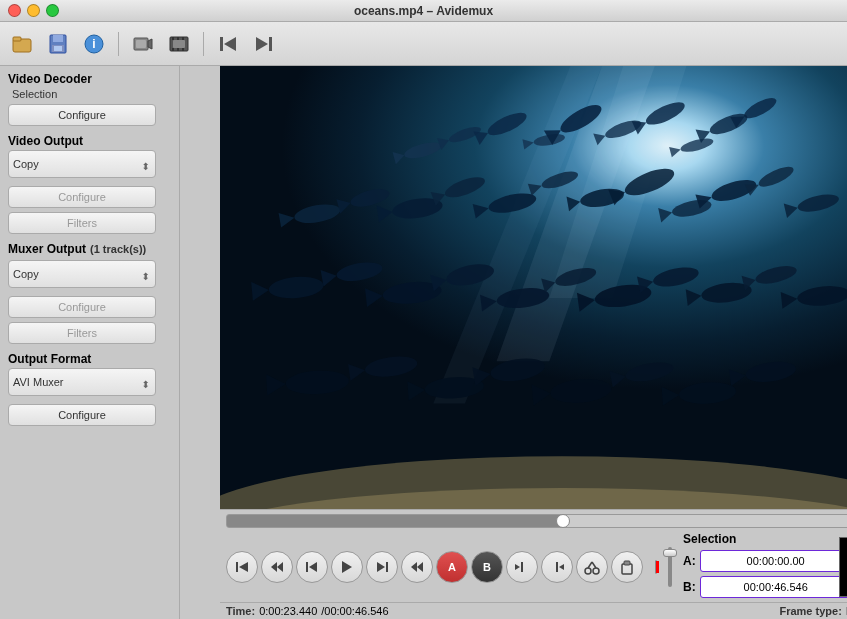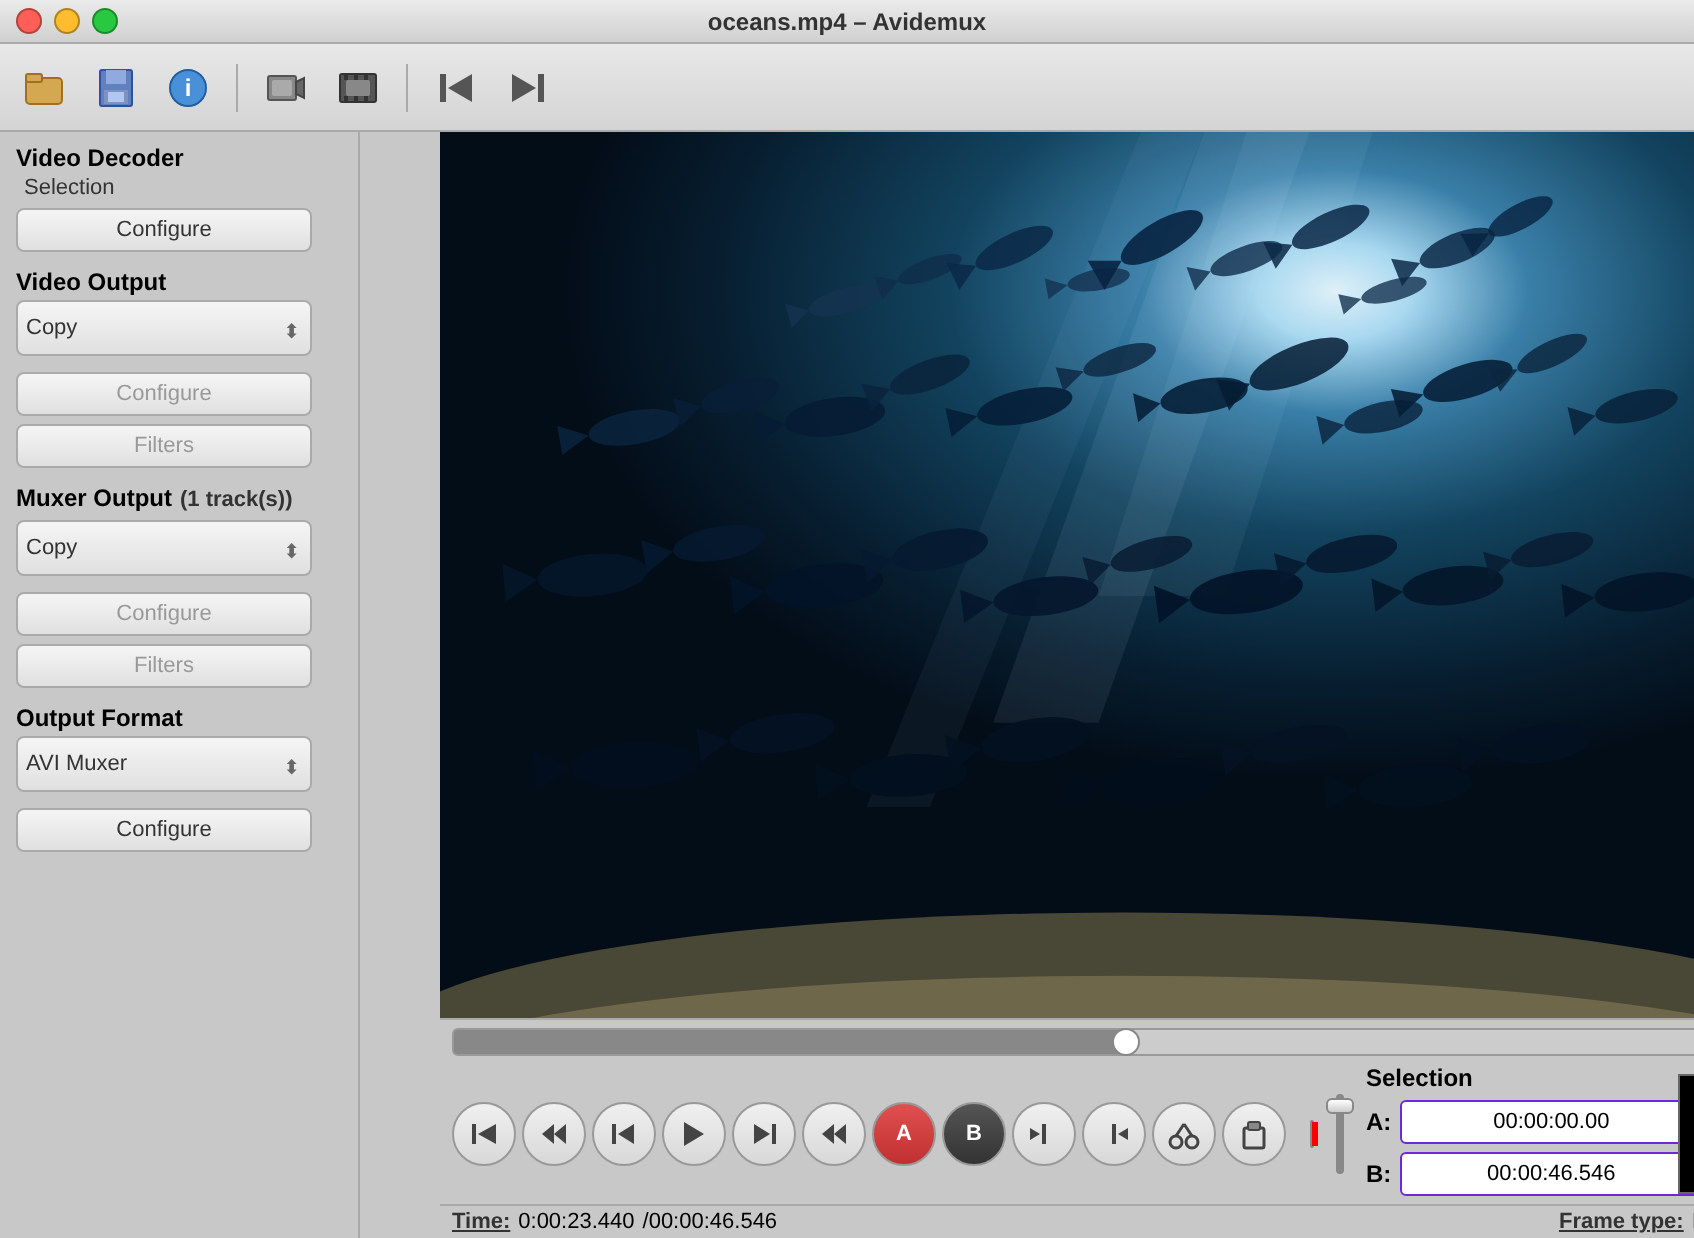--- a/index.html
+++ b/index.html
@@ -276,21 +276,21 @@
     
     .status-bar {
       display: flex;
       align-items: center;
       padding: 2px 6px;
       gap: 4px;
       border-top: 1px solid #aaa;
       background: #c8c8c8;
       font-size: 11px;
     }
-    .status-label { color: #333; font-weight: bold; text-decoration: underline; }
+    .status-label { color: #333; font-weight: bold; }
     .status-value { color: #000; }
     .selection-row {
       display: flex;
       align-items: center;
       gap: 4px;
       margin-bottom: 4px;
     }
     .sel-label {
       font-weight: bold;
       font-size: 12px;

